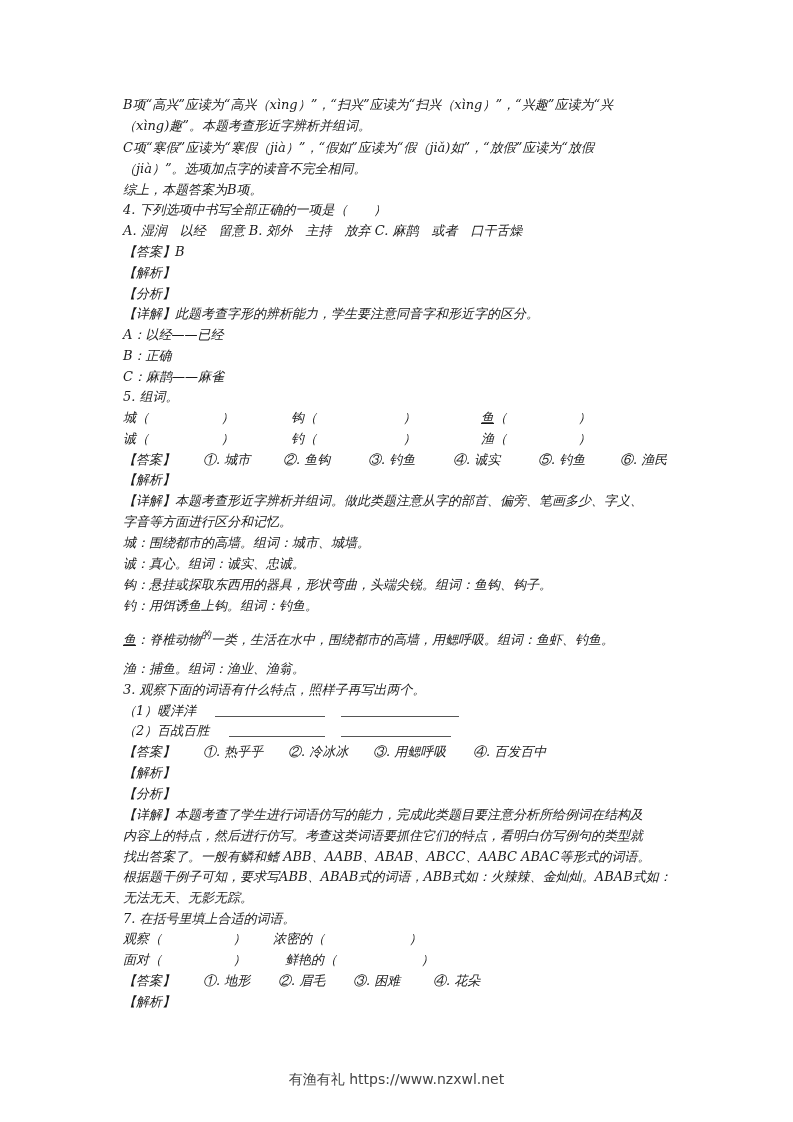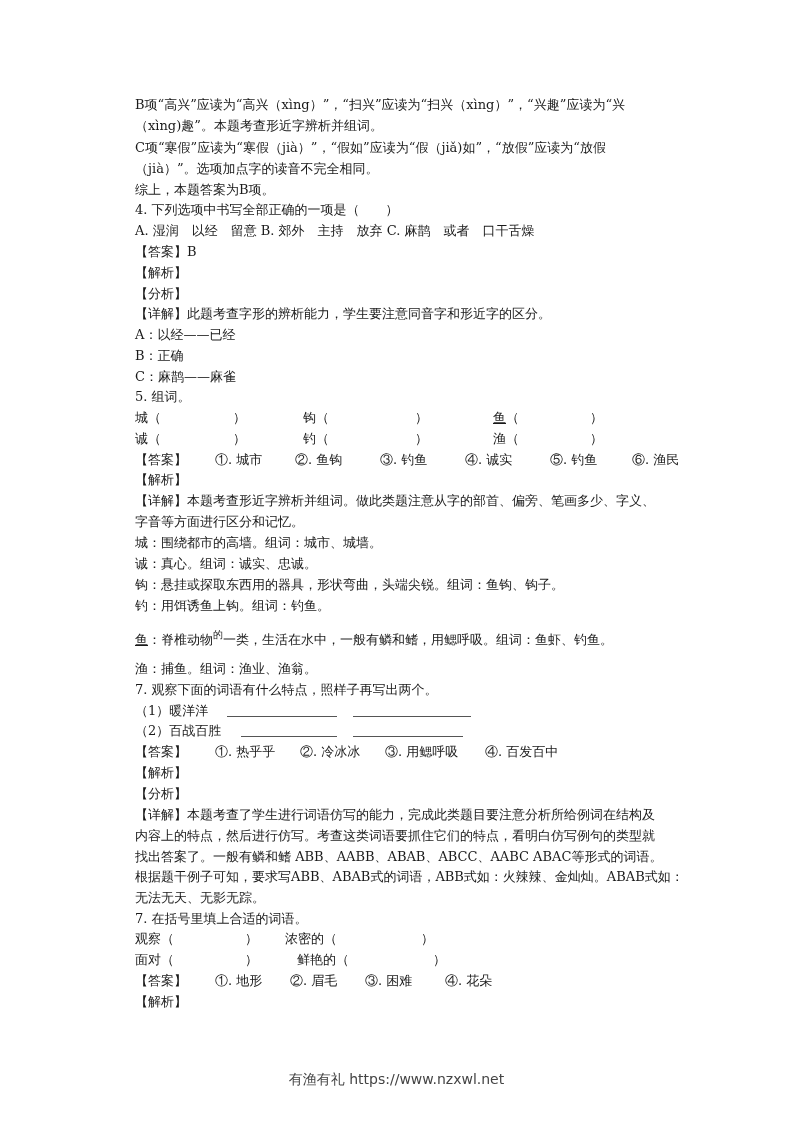--- a/index.html
+++ b/index.html
@@ -1,19 +1,19 @@
 <!DOCTYPE html>
 <html><head>
 <meta charset="utf-8">
 <style>
   html, body { margin: 0; padding: 0; background: #ffffff; }
   body { width: 793px; height: 1122px; position: relative; overflow: hidden;
          font-family: "DejaVu Serif", "Liberation Serif", serif; color: #1a1a1a; }
   .page { position: absolute; left: 119px; top: 94px; width: 560px; font-size: 13px; }
-  .ln { position: absolute; left: 16px; white-space: nowrap; line-height: 18px; height: 18px; }
+  .ln { position: absolute; left: 4px; white-space: nowrap; line-height: 18px; height: 18px; font-style: italic; }
   .u { text-decoration: underline; }
   .sup { font-size: 10px; position: relative; top: -6px; }
   .abs { position: absolute; }
   .blank { display: inline-block; border-bottom: 1px solid #555; height: 12px; vertical-align: baseline; }
   .footer { position: absolute; top: 1071px; left: 0; width: 793px; text-align: center;
             font-family: "DejaVu Sans", "Liberation Sans", sans-serif; font-size: 14px; color: #444; }
 </style>
 </head>
 <body>
 
@@ -62,25 +62,25 @@
     <span class="abs" style="left:497px">⑥. 渔民</span>
   </div>
   <div class="ln" style="top:377px">【解析】</div>
   <div class="ln" style="top:398px">【详解】本题考查形近字辨析并组词。做此类题注意从字的部首、偏旁、笔画多少、字义、</div>
   <div class="ln" style="top:419px">字音等方面进行区分和记忆。</div>
   <div class="ln" style="top:440px">城：围绕都市的高墙。组词：城市、城墙。</div>
   <div class="ln" style="top:461px">诚：真心。组词：诚实、忠诚。</div>
   <div class="ln" style="top:482px">钩：悬挂或探取东西用的器具，形状弯曲，头端尖锐。组词：鱼钩、钩子。</div>
   <div class="ln" style="top:503px">钓：用饵诱鱼上钩。组词：钓鱼。</div>
   <div class="ln" style="top:537px">
-    <span class="u">鱼</span><span>：脊椎动物</span><span class="sup">的</span><span>一类，生活在水中，一般有鳞和鳍，用鳃呼吸。组词：鱼虾、钓鱼。</span>
+    <span class="u">鱼</span><span>：脊椎动物</span><span class="sup">的</span><span>一类，生活在水中，围绕都市的高墙，用鳃呼吸。组词：鱼虾、钓鱼。</span>
   </div>
   <div class="ln" style="top:566px">渔：捕鱼。组词：渔业、渔翁。</div>
 
-  <div class="ln" style="top:587px">7. 观察下面的词语有什么特点，照样子再写出两个。</div>
+  <div class="ln" style="top:587px">3. 观察下面的词语有什么特点，照样子再写出两个。</div>
   <div class="ln" style="top:608px; width:560px">
     <span>（1）暖洋洋</span>
     <span class="abs blank" style="left:92px; width:110px; top:2px"></span>
     <span class="abs blank" style="left:218px; width:118px; top:2px"></span>
   </div>
   <div class="ln" style="top:628px; width:560px">
     <span>（2）百战百胜</span>
     <span class="abs blank" style="left:106px; width:96px; top:2px"></span>
     <span class="abs blank" style="left:218px; width:110px; top:2px"></span>
   </div>

